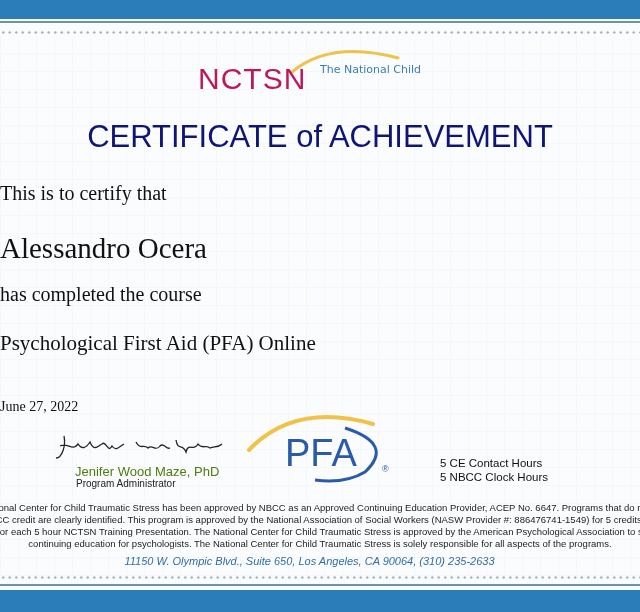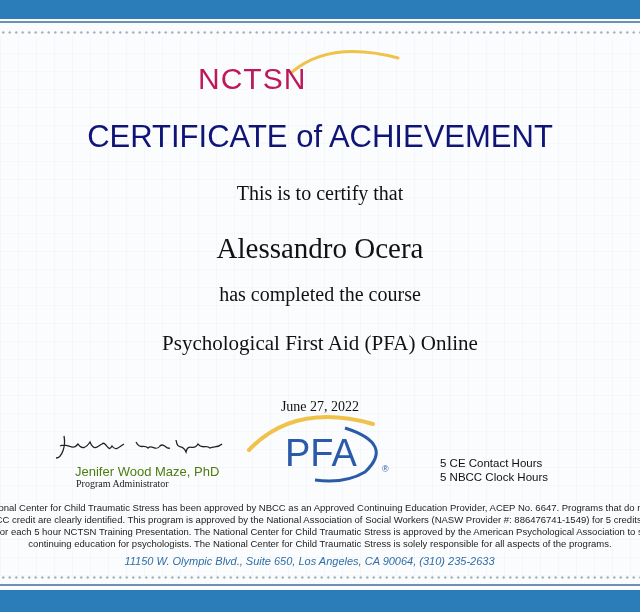--- a/index.html
+++ b/index.html
@@ -27,30 +27,30 @@
 
   .logo { position: absolute; left: 190px; top: 44px; width: 270px; height: 56px; }
   .logo-mark { position: absolute; left: 8px; top: 18px; font-family: "Liberation Sans", sans-serif;
     font-size: 30px; color: #be185d; letter-spacing: 1px; }
   .logo-arc { position: absolute; left: 100px; top: 0; }
   .logo-text { position: absolute; left: 130px; top: 20px; font-family: "DejaVu Sans", sans-serif;
     font-size: 11px; line-height: 12px; color: #3a7eb2; }
 
   .title { position: absolute; left: 0; width: 640px; top: 119px; text-align: center;
     font-family: "Liberation Sans", sans-serif; font-size: 31px; color: #0f1577; }
-  .center-text { position: absolute; left: 0; width: 640px; text-align: center; color: #111; }
+  .center-text { position: absolute; left: 0; width: 640px; text-align: left; color: #111; }
   .certify { top: 182px; font-size: 20px; }
   .name { top: 232px; font-size: 29px; }
   .completed { top: 283px; font-size: 20px; }
   .course { top: 331px; font-size: 21px; }
   .date { top: 399px; font-size: 14px; }
 
   .sig-script { position: absolute; left: 54px; top: 432px; }
   .sig-name { position: absolute; left: 75px; top: 464px; font-family: "Liberation Sans", sans-serif; font-size: 13px; color: #4d7c0f; }
-  .sig-role { position: absolute; left: 76px; top: 478px; font-family: Liberation Serif, serif; font-size: 10px; color: #222; }
+  .sig-role { position: absolute; left: 76px; top: 478px; font-family: Liberation Sans, sans-serif; font-size: 10px; color: #222; }
 
   .pfa { position: absolute; left: 245px; top: 408px; width: 150px; height: 80px; }
   .hours { position: absolute; left: 440px; top: 456px; width: 130px; 
     font-family: "Liberation Sans", sans-serif; font-size: 11.5px; line-height: 14px; color: #111; }
 
   .disclaimer { position: absolute; left: -40px; width: 720px; top: 502px; text-align: center;
     font-family: "Liberation Sans", sans-serif; font-size: 9.5px; line-height: 12px; color: #222; white-space: nowrap; }
   .disclaimer div { white-space: nowrap; }
   .address { position: absolute; left: 0; width: 619px; top: 555px; text-align: center;
     font-family: "Liberation Sans", sans-serif; font-size: 11px; color: #2f6ea8; font-style: italic; }
@@ -62,20 +62,21 @@
 <div class="band-top"></div>
 <div class="line-top"></div>
 <div class="dots-top"></div>
 
 <div class="logo">
   <svg class="logo-arc" width="110" height="30" viewBox="0 0 110 30">
     <path d="M2 28 Q40 -4 108 14" stroke="#f0c24a" stroke-width="3" fill="none" stroke-linecap="round"></path>
   </svg>
   <span class="logo-mark">NCTSN</span>
   <div class="logo-text">
+    <div>The National Child</div>
   </div>
 </div>
 
 <div class="title">CERTIFICATE of ACHIEVEMENT</div>
 <div class="center-text certify">This is to certify that</div>
 <div class="center-text name">Alessandro Ocera</div>
 <div class="center-text completed">has completed the course</div>
 <div class="center-text course">Psychological First Aid (PFA) Online</div>
 <div class="center-text date">June 27, 2022</div>
 

